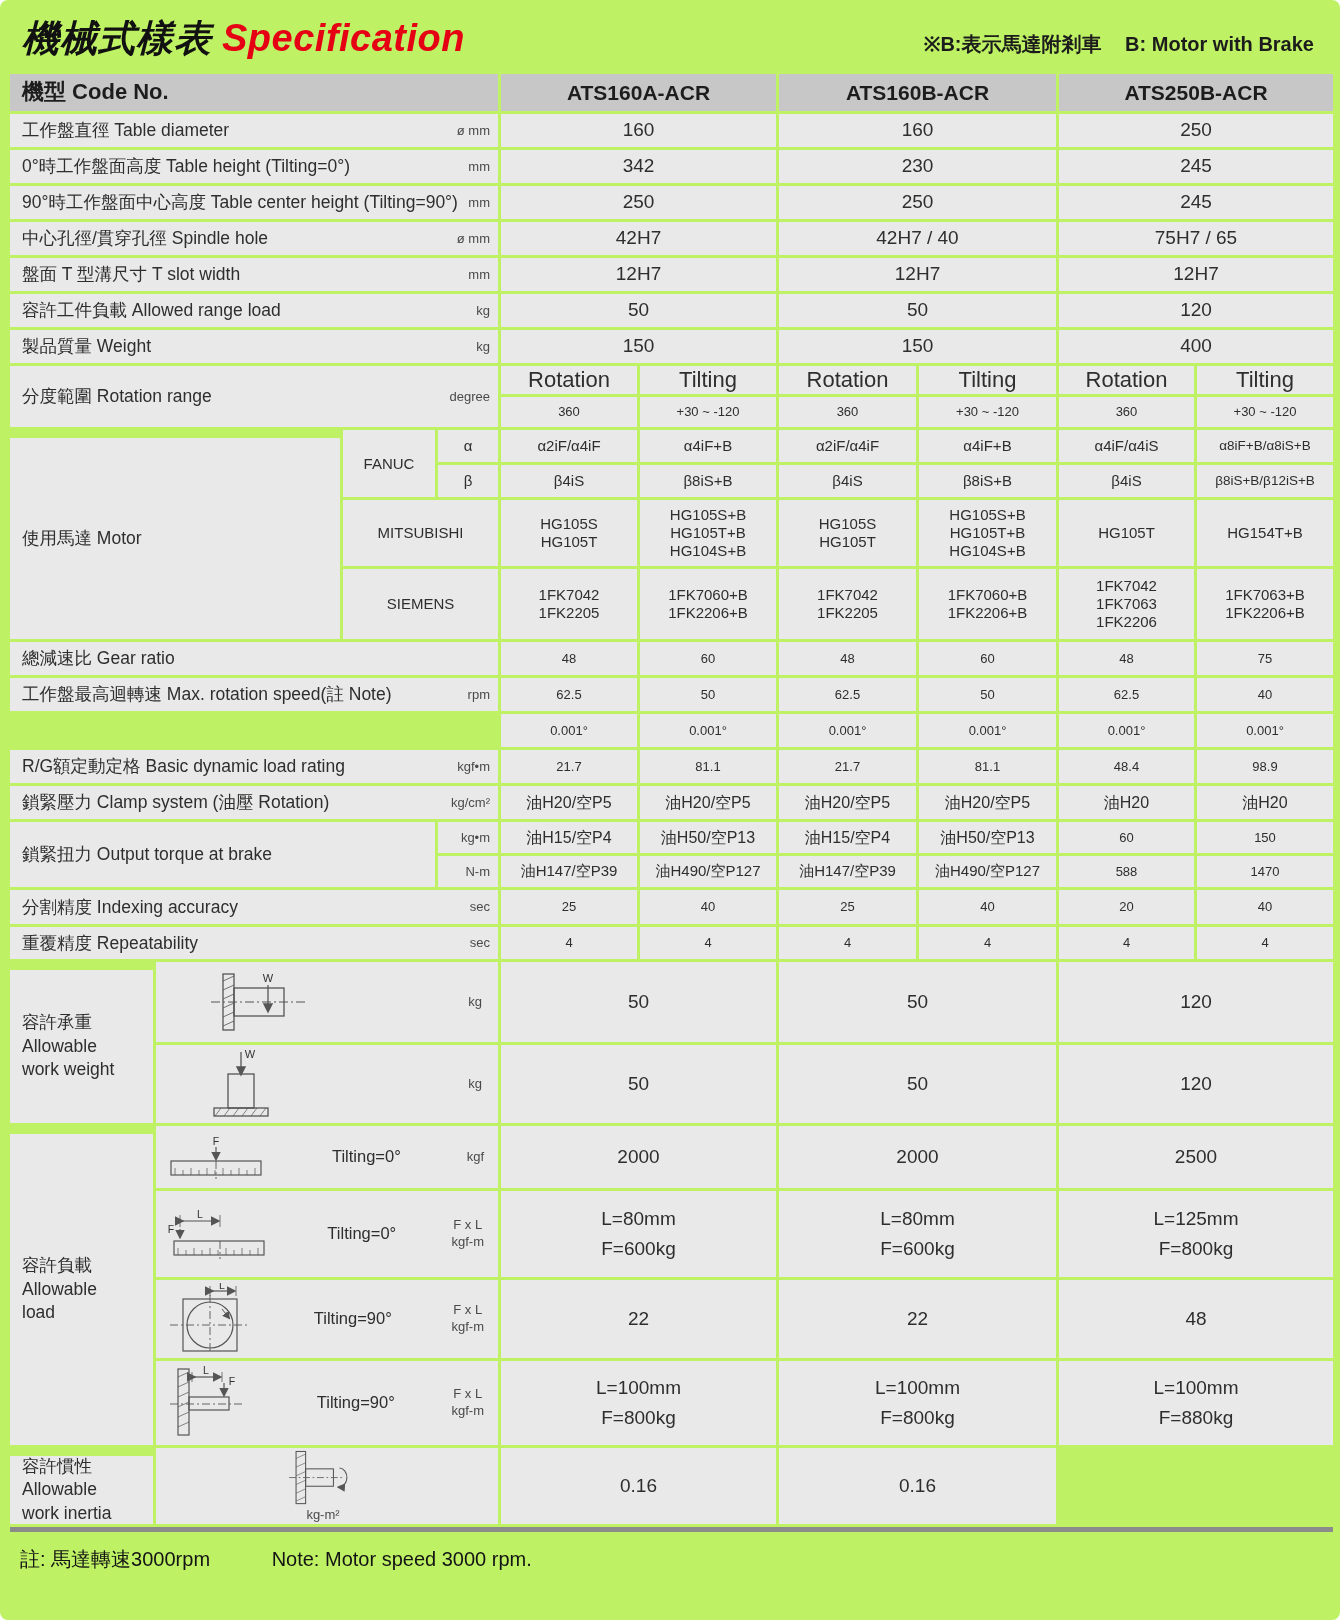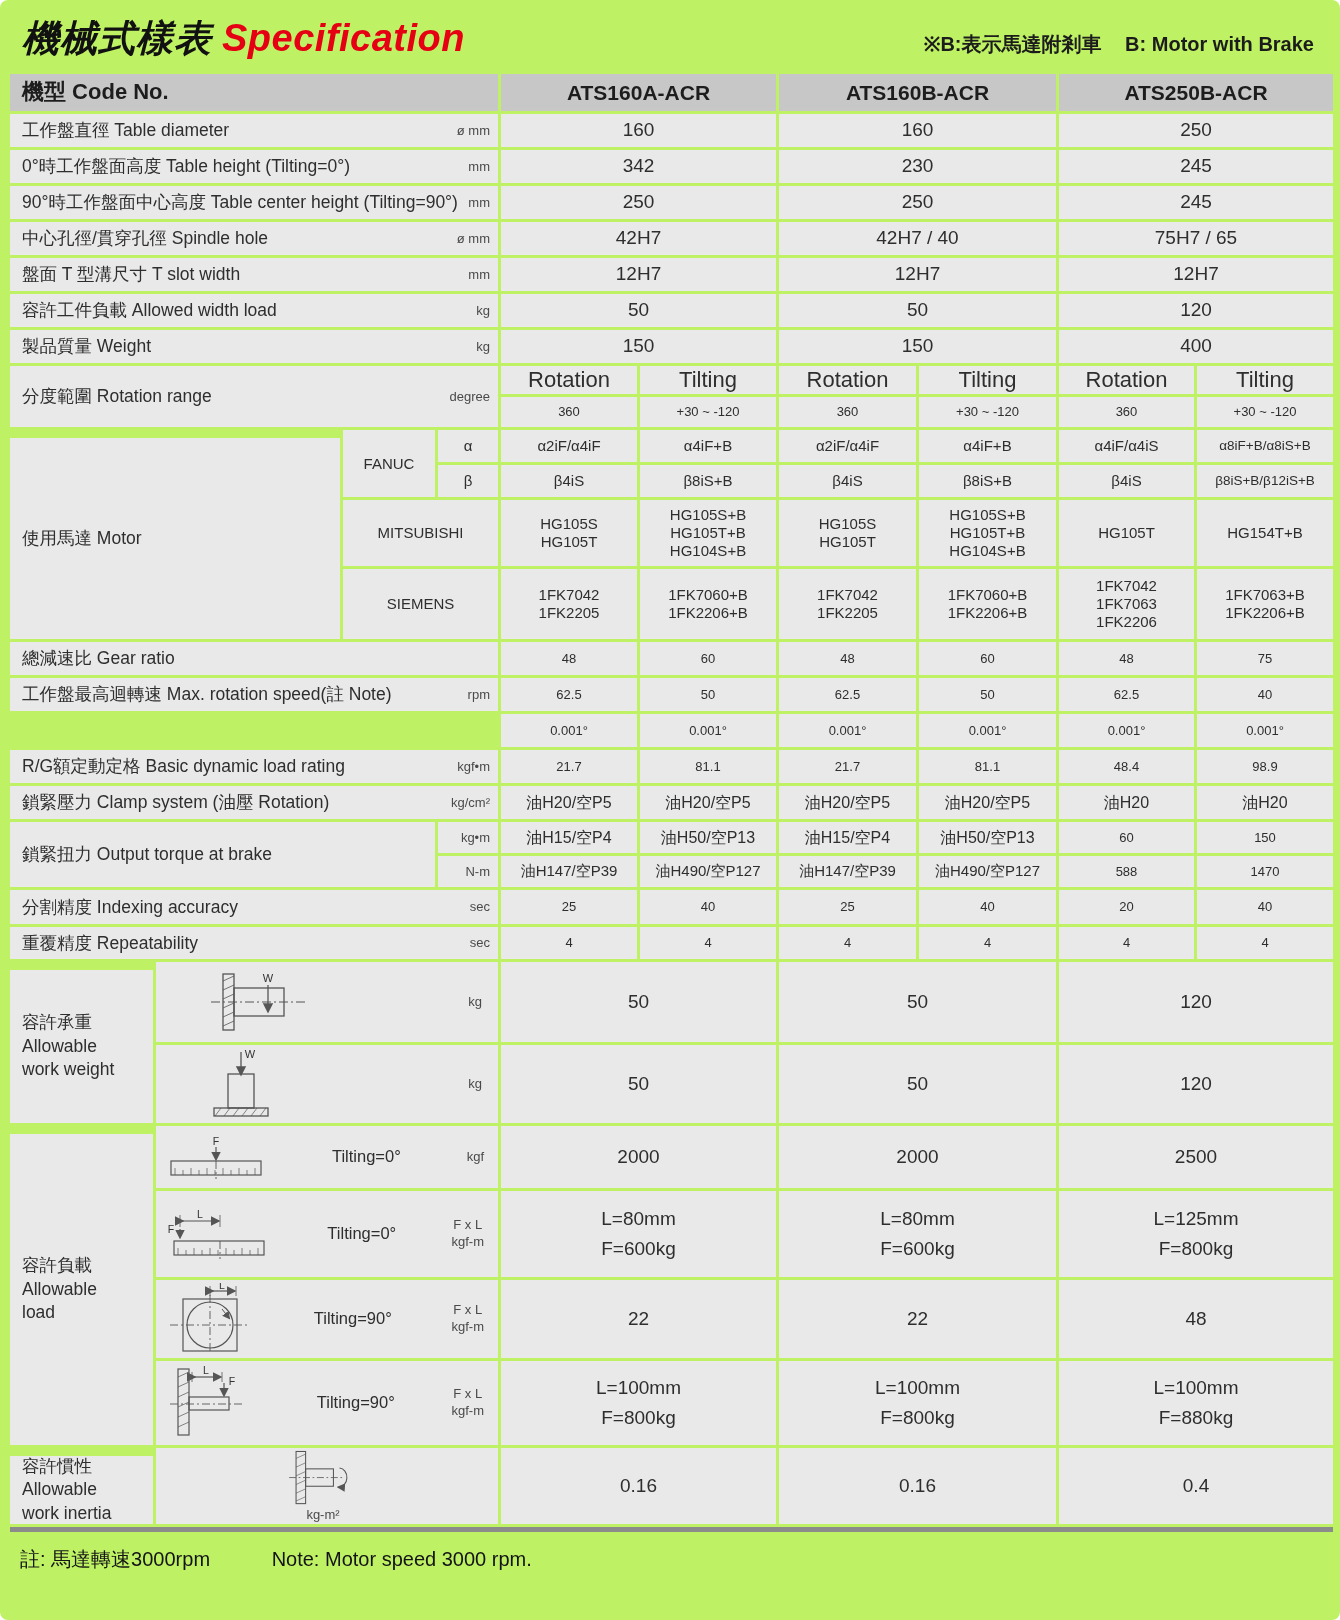--- a/index.html
+++ b/index.html
@@ -122,21 +122,21 @@
       <div class="c lab" style="grid-column:1/4">
           <span>盤面 T 型溝尺寸 T slot width</span>
           <span class="u">mm</span>
         </div>
       <div class="c" style="grid-column:4/6">12H7</div>
       <div class="c" style="grid-column:6/8">12H7</div>
       <div class="c" style="grid-column:8/10">12H7</div>
     </div>
     <div class="grid9 h33">
       <div class="c lab" style="grid-column:1/4">
-          <span>容許工件負載 Allowed width load</span>
+          <span>容許工件負載 Allowed range load</span>
           <span class="u">kg</span>
         </div>
       <div class="c" style="grid-column:4/6">50</div>
       <div class="c" style="grid-column:6/8">50</div>
       <div class="c" style="grid-column:8/10">120</div>
     </div>
     <div class="grid9 h33">
       <div class="c lab" style="grid-column:1/4">
           <span>製品質量 Weight</span>
           <span class="u">kg</span>
@@ -452,21 +452,20 @@
             <path d="M12 12 L23 7 M12 22 L23 17 M12 32 L23 27 M12 42 L23 37 M12 52 L23 47 M12 61 L23 56" stroke-width="0.7"></path>
             <rect x="23" y="24" width="32" height="20"></rect>
             <path d="M4 34 H66" stroke-dasharray="8 3 2 3" stroke-width="0.9"></path>
             <path d="M62 23 a 9 11 0 1 1 -1 22" marker-end="url(#arr)"></path>
           </g>
         </svg>
         <span class="u">kg-m²</span>
       </div>
       <div class="c" style="grid-column:3">0.16</div>
       <div class="c" style="grid-column:4">0.16</div>
-      <div class="c" style="grid-column:5">0.4</div>
     </div>
 
     <div class="bottom-rule"></div>
   </div>
 
   <div class="foot">
     <span>註: 馬達轉速3000rpm</span>
     <span>Note: Motor speed 3000 rpm.</span>
   </div>
 

